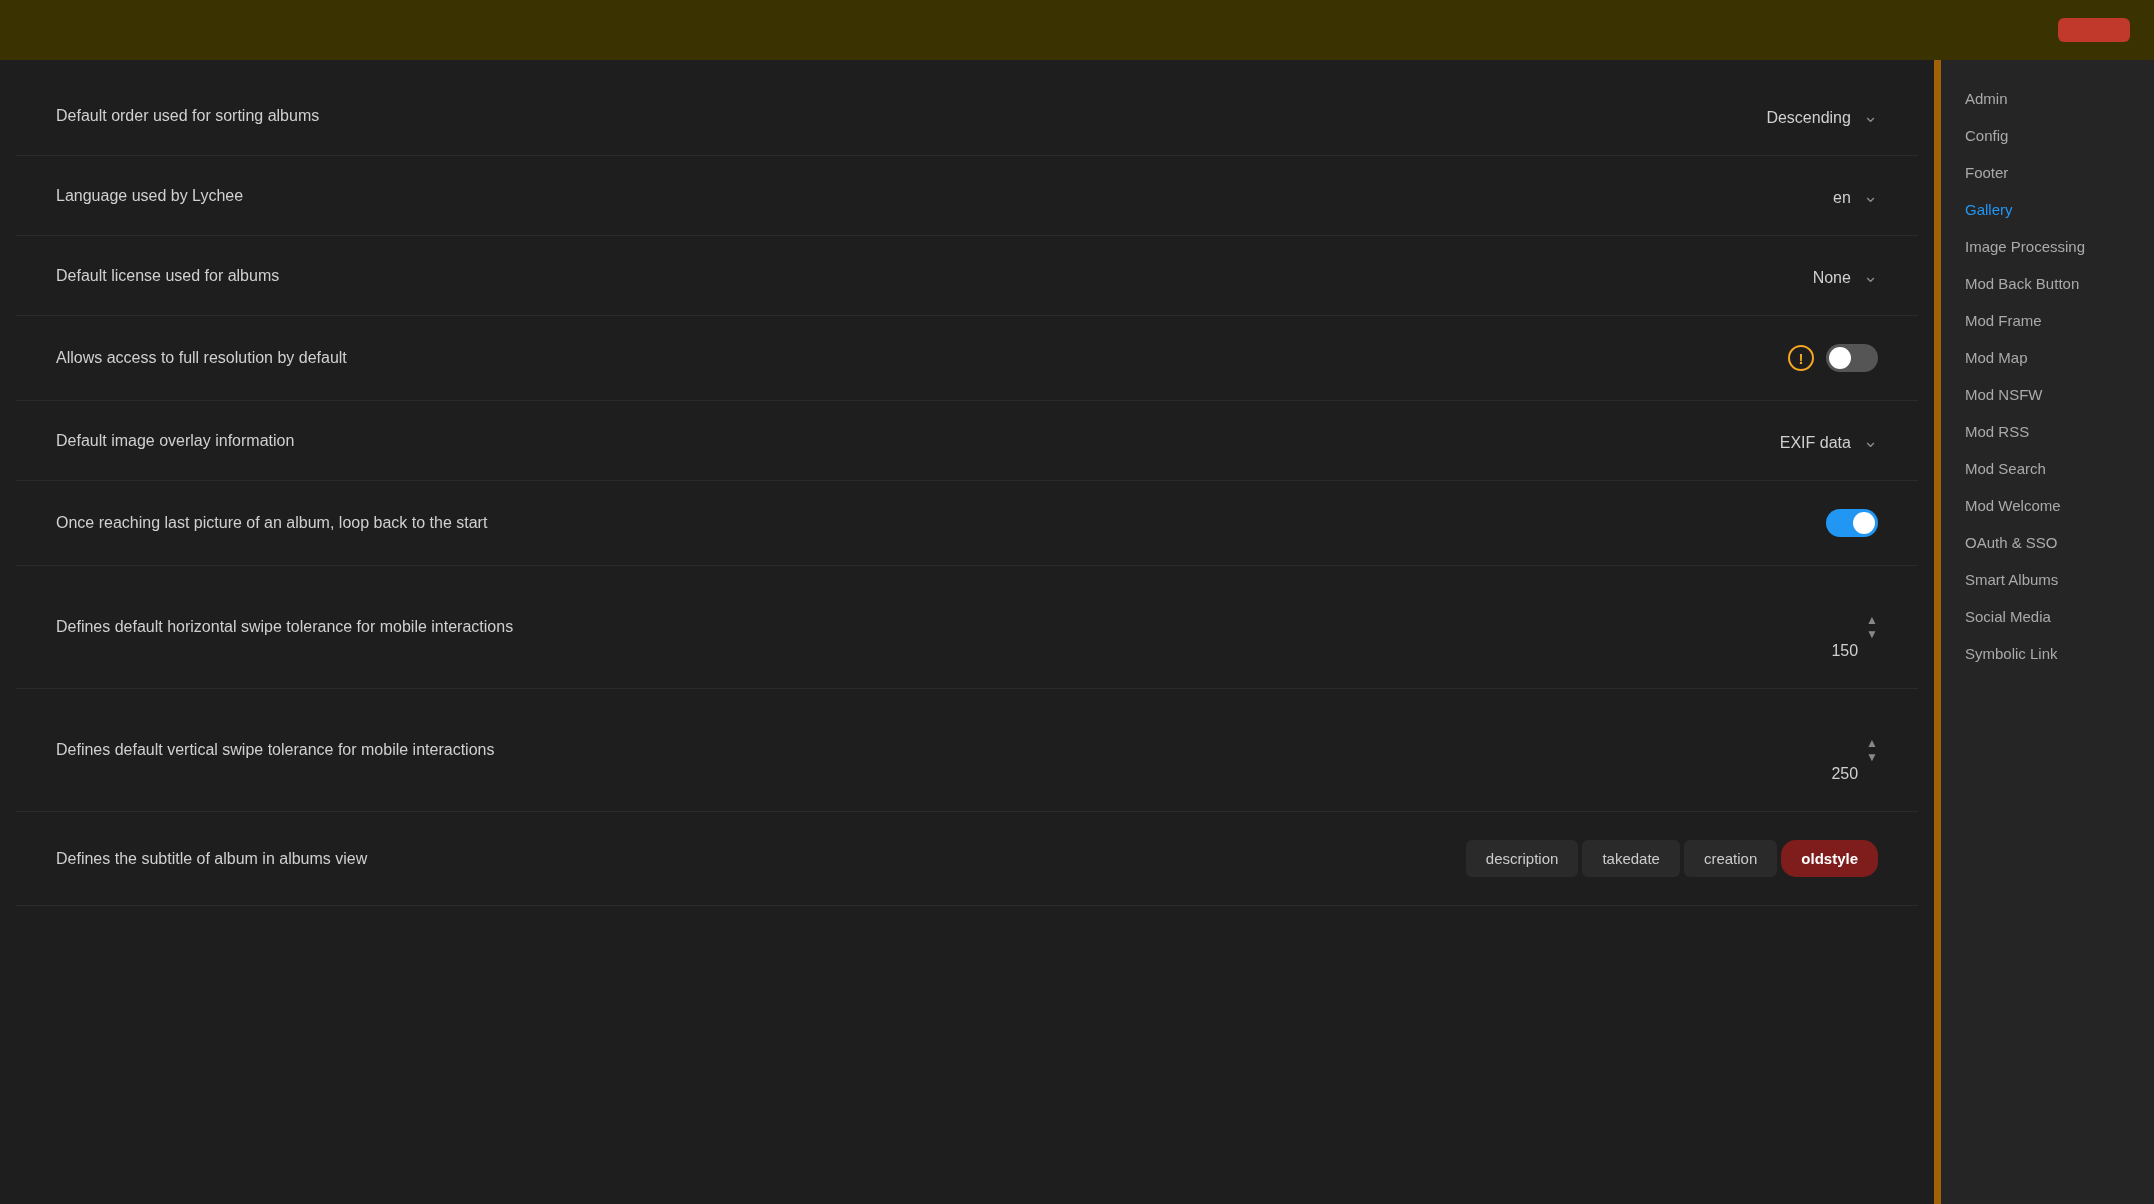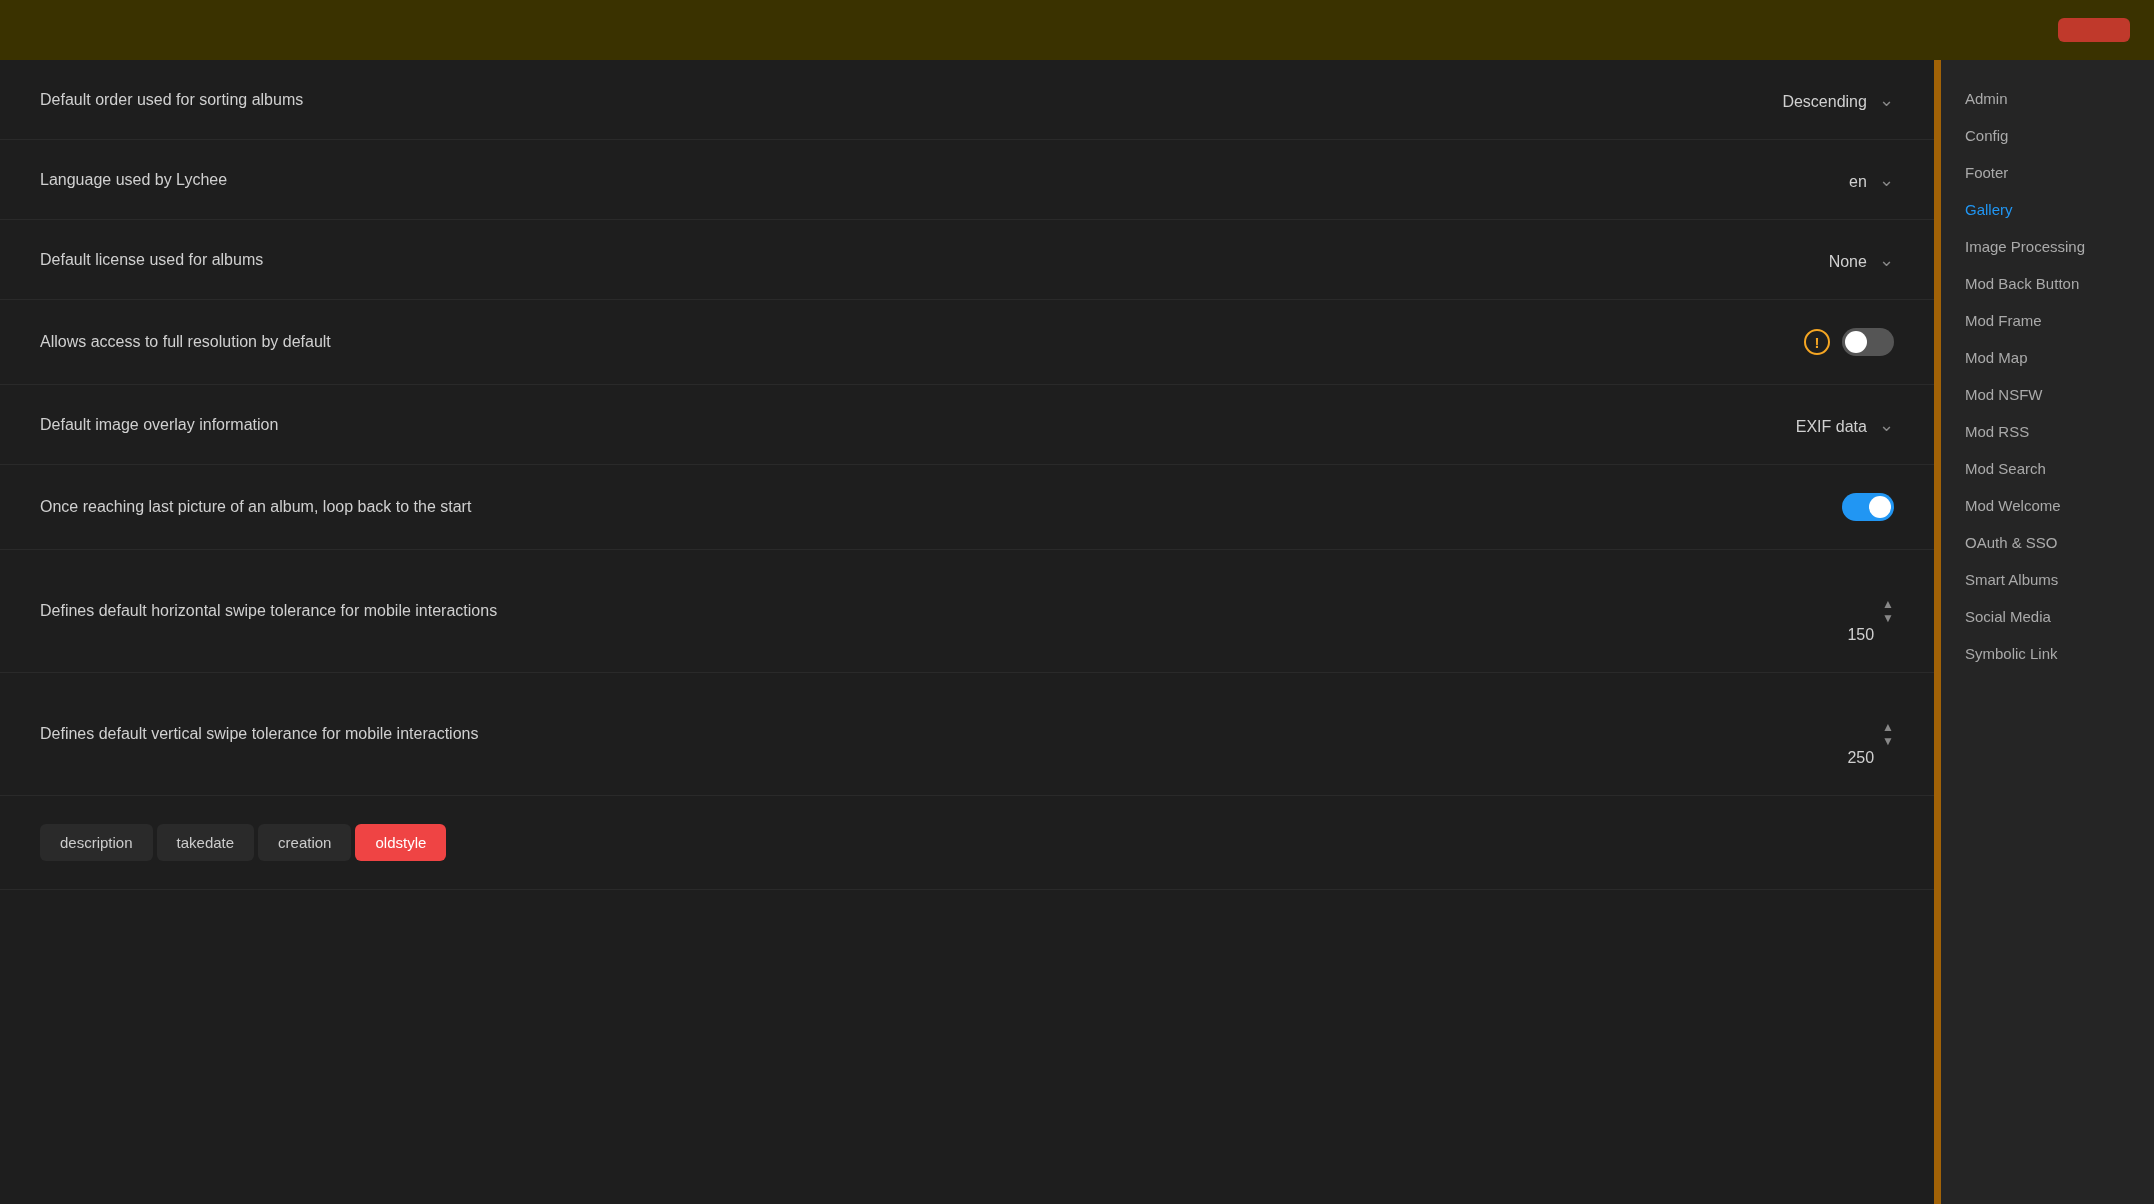--- a/index.html
+++ b/index.html
@@ -41,21 +41,21 @@
 
     
     .main-layout {
       display: flex;
       flex: 1;
     }
 
     
     .content-area {
       flex: 1;
-      padding: 0;
+      padding: 16px;
       background: #1e1e1e;
     }
 
     
     .setting-row {
       display: flex;
       align-items: center;
       justify-content: space-between;
       padding: 28px 40px;
       border-bottom: 1px solid #2a2a2a;
@@ -165,23 +165,24 @@
     .subtitle-btn {
       background: #2a2a2a;
       border: none;
       color: #ccc;
       padding: 10px 20px;
       border-radius: 6px;
       font-size: 15px;
       cursor: pointer;
     }
     .subtitle-btn.active {
-      background: #ef4444;
+      background: #7f1d1d;
       color: #fff;
-      font-weight: 400;
+      font-weight: 700;
+      border-radius: 15px;
     }
 
     
     .sidebar {
       width: 220px;
       background: #252525;
       padding: 20px 0;
       border-left: 7px solid #a16207;
       flex-shrink: 0;
     }
@@ -283,20 +284,21 @@
           <div class="stepper">
             <span class="stepper-value">250</span>
             <div class="stepper-arrows">
               <div class="stepper-arrow">▲</div>
               <div class="stepper-arrow">▼</div>
             </div>
           </div>
         </div>
       </div>
       <div class="setting-row">
+        <span class="setting-label">Defines the subtitle of album in albums view</span>
         <div class="setting-control">
           <div class="subtitle-options">
             <button class="subtitle-btn">description</button>
             <button class="subtitle-btn">takedate</button>
             <button class="subtitle-btn">creation</button>
             <button class="subtitle-btn active">oldstyle</button>
           </div>
         </div>
       </div>
     </div>

